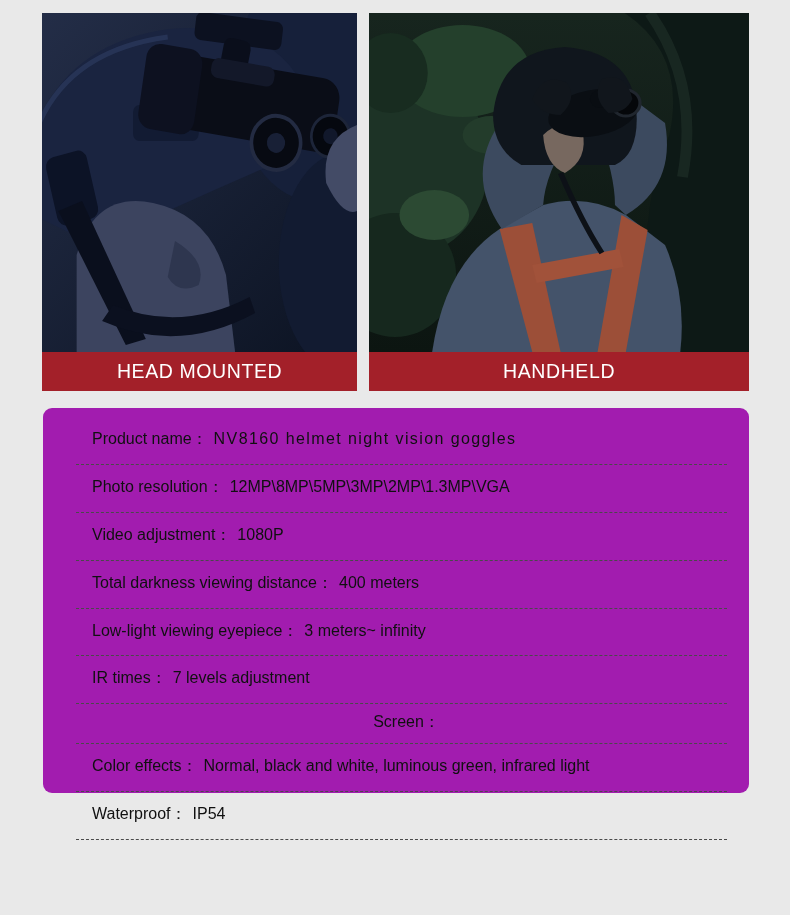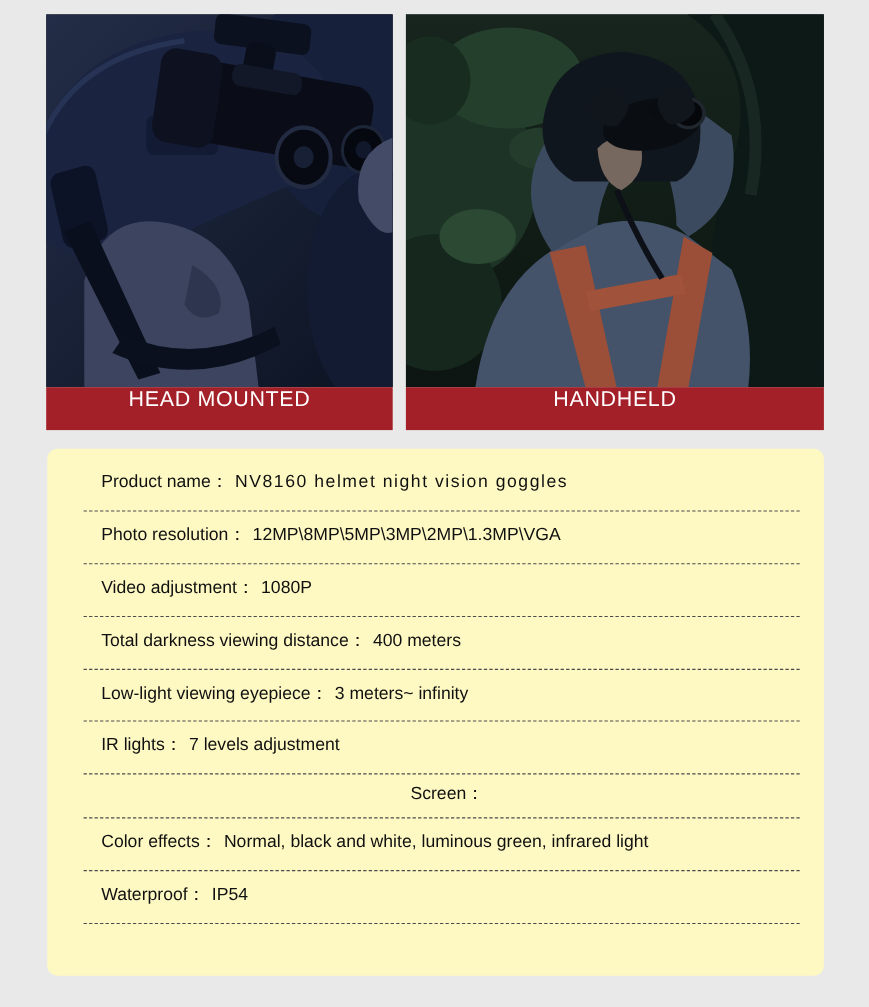--- a/index.html
+++ b/index.html
@@ -17,27 +17,27 @@
   }
   .gallery-card{display:flex;flex-direction:column;margin:0;}
   .card-left{width:346px;}
   .card-right{width:417px;}
   .photo{height:339px;overflow:hidden;background:#101826;}
   .photo svg{display:block;width:100%;height:100%;}
   .banner{
     height:39px;
     background:#a32029;
     color:#ffffff;
-    display:flex;justify-content:center;
+    display:flex;align-items:center;justify-content:center;
     font-size:19.5px;letter-spacing:0.6px;
   }
   .spec-panel{
     position:absolute;top:408px;left:43px;
-    width:706px;height:479px;
-    background:#fef9c3;
+    width:706px;height:385px;
+    background:#a21caf;
     border-radius:9px;
     box-sizing:border-box;
     padding:9px 22px 0 33px;
   }
   .spec-row{
     display:flex;align-items:center;
     padding:13px 0 15px 16px;
     border-bottom:1px dashed #4a4a4a;
     font-size:16px;color:#101010;
     line-height:1.18;
@@ -164,21 +164,21 @@
   </div>
   <div class="spec-row">
     <span class="spec-label">Total darkness viewing distance：</span>
     <span class="spec-value">400 meters</span>
   </div>
   <div class="spec-row">
     <span class="spec-label">Low-light viewing eyepiece：</span>
     <span class="spec-value">3 meters~ infinity</span>
   </div>
   <div class="spec-row">
-    <span class="spec-label">IR lights：</span>
+    <span class="spec-label">IR times：</span>
     <span class="spec-value">7 levels adjustment</span>
   </div>
   <div class="spec-row row-screen">
     <span class="spec-label">Screen：</span>
   </div>
   <div class="spec-row">
     <span class="spec-label">Color effects：</span>
     <span class="spec-value">Normal, black and white, luminous green, infrared light</span>
   </div>
   <div class="spec-row">

